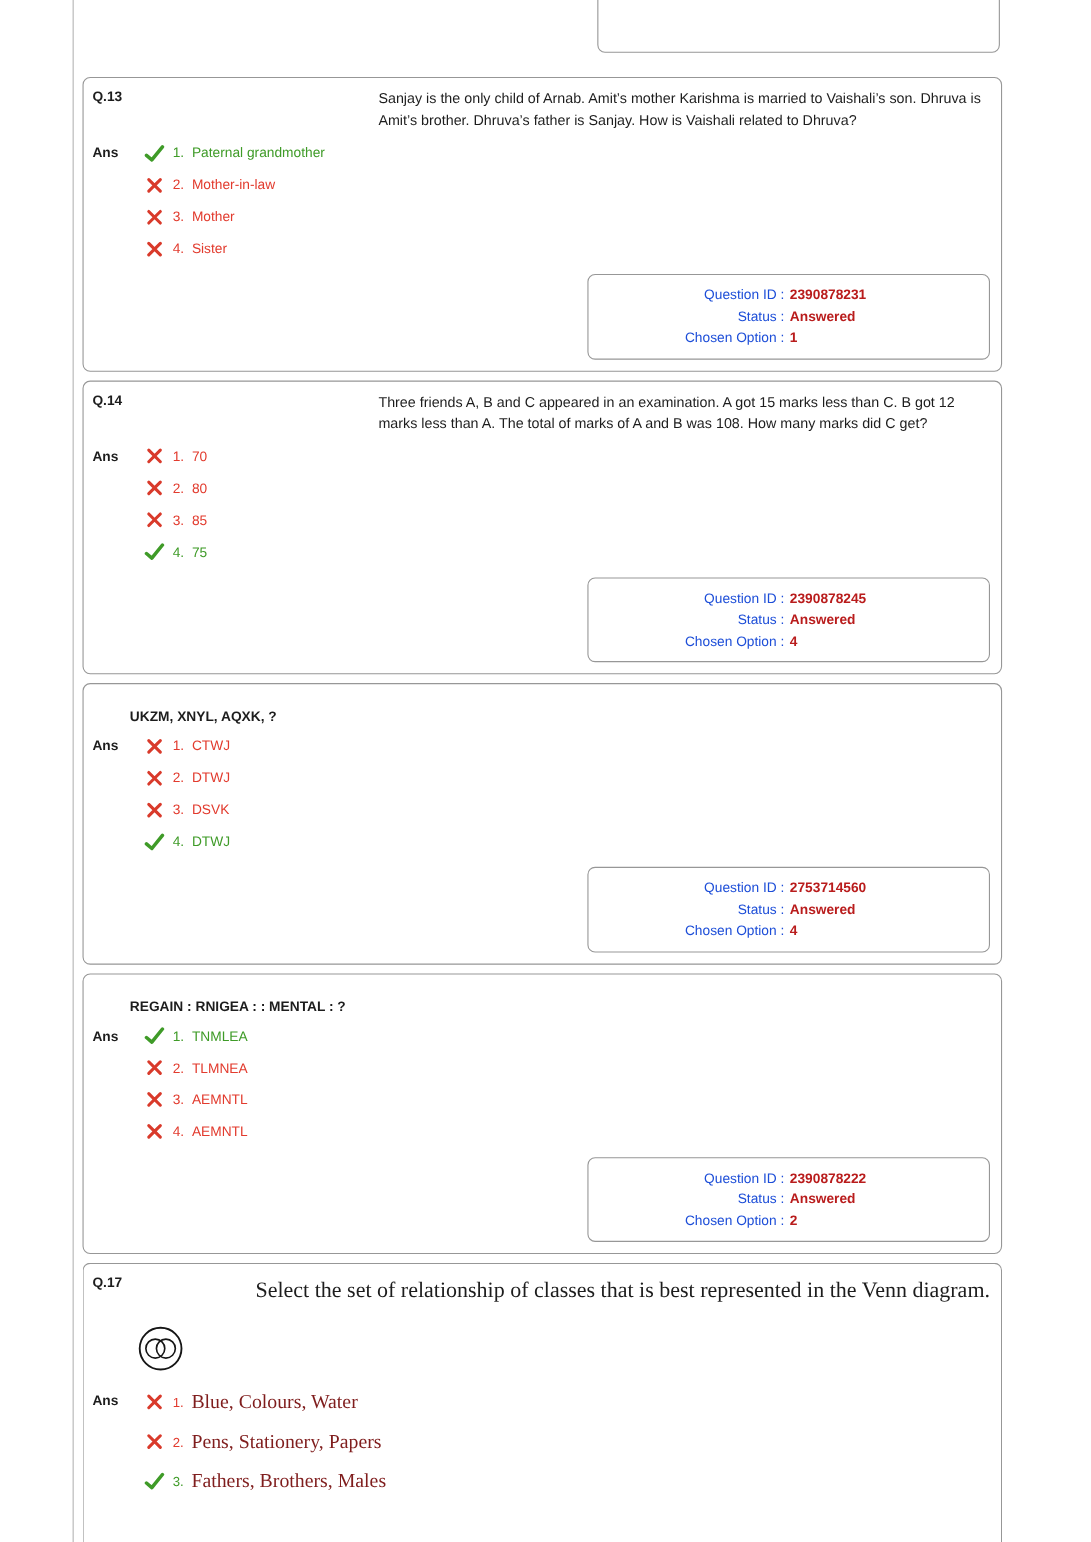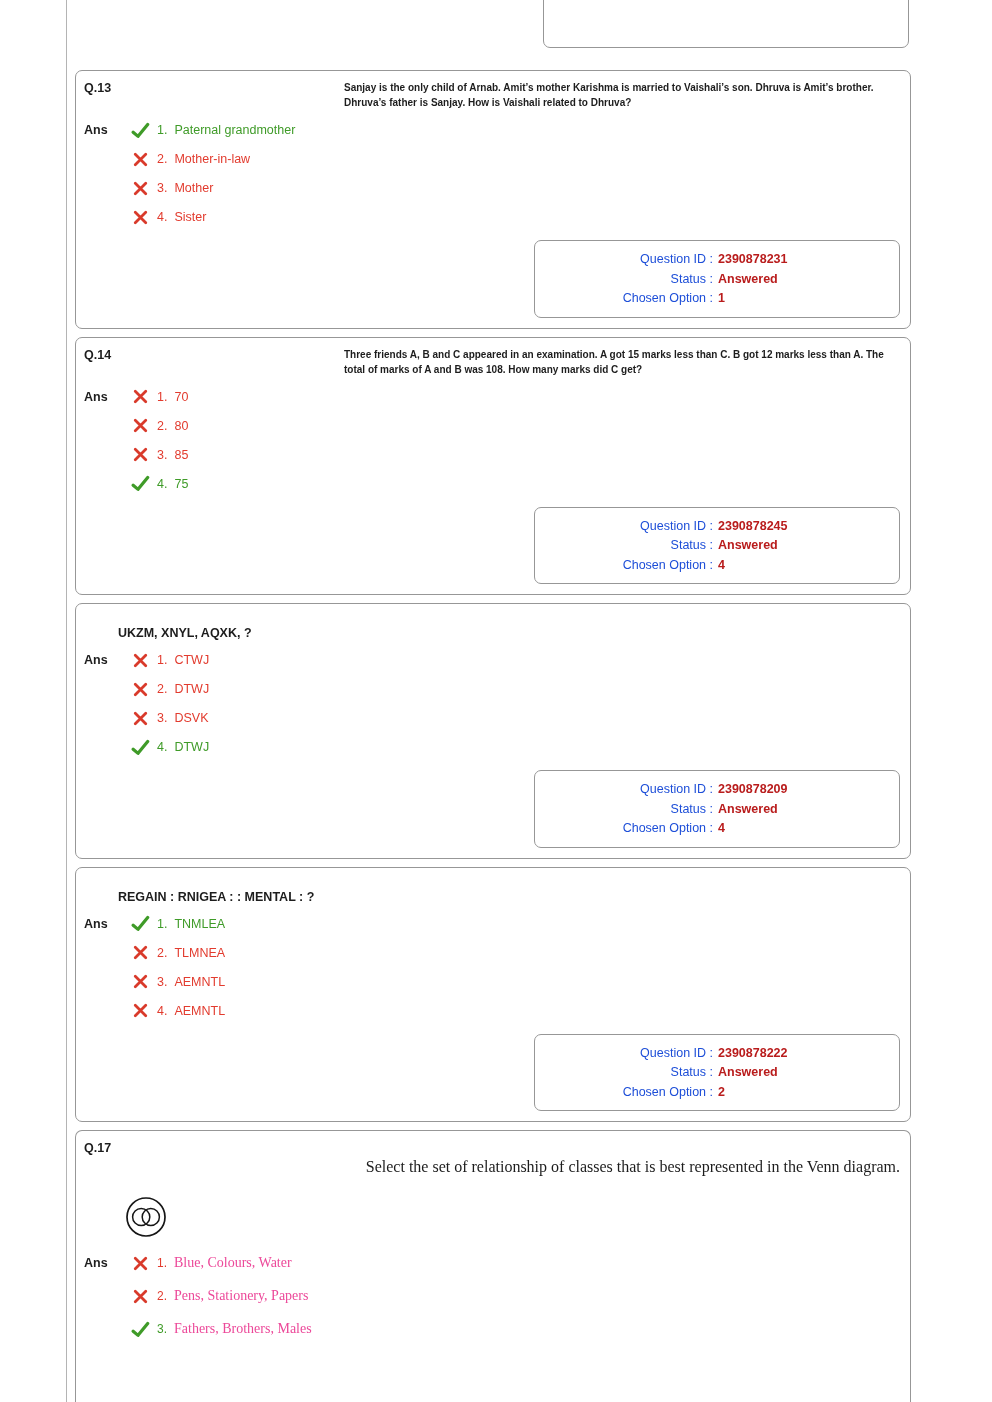--- a/index.html
+++ b/index.html
@@ -14,41 +14,41 @@
     border:1.5px solid #979797; border-radius:7px; background:#fff;
   }
   .content { position:absolute; left:75px; top:70px; width:836px; display:flex; flex-direction:column; gap:8px; }
   .qblock {
     border:1.5px solid #979797; border-radius:7px; background:#fff;
     padding:9px 10px 10px 8px;
   }
   .qblock.cutoff { min-height:290px; border-bottom-color:transparent; border-bottom-left-radius:0; border-bottom-right-radius:0; }
   .qheader { display:flex; align-items:flex-start;justify-content:space-between; }
   .qnum { font-weight:bold; font-size:12.5px; width:34px; flex:none; padding-top:1px; }
-  .qtext { font-weight:bold; font-size:10px; line-height:1.5; max-width:556px; }
+  .qtext { font-weight:normal; font-size:13px; line-height:1.5; max-width:556px; }
   .qsub  { font-weight:bold; font-size:12.5px; margin:13px 0 0 34px; }
   .ansrow { display:flex; margin-top:11px; }
   .anslabel { font-weight:bold; font-size:12.5px; width:47px; flex:none; padding-top:2px; }
   .options { display:flex; flex-direction:column; gap:11px; }
   .option { display:flex; align-items:center; gap:7px; }
   .icon { width:19px; height:18px; flex:none; display:inline-flex; align-items:center; justify-content:center; }
   .icon svg { display:block; }
   .optnum, .opttext { font-size:12.5px; }
   .ok  { color:#3f9b28; }
   .bad { color:#e23b2e; }
   .infobox {
     width:366px; margin-left:auto; margin-top:14px;
     border:1.5px solid #979797; border-radius:7px; padding:9px 0 8px 0;
   }
   .inforow { display:flex; line-height:19.5px; font-size:12.5px; }
   .infolabel { width:178px; text-align:right; flex:none; color:#1d4ed8; }
   .infoval { font-weight:bold; margin-left:5px; color:#b91c1c; }
   
-  .serif .qtext { font-family:"Liberation Serif","DejaVu Serif",serif; font-weight:400; font-size:16px; max-width:720px;margin-top:15px; }
-  .serif .opttext { font-family:"Liberation Serif","DejaVu Serif",serif; color:#ec4899; font-size:14px; }
+  .serif .qtext { font-family:"Liberation Serif","DejaVu Serif",serif; font-weight:400; font-size:20px; max-width:720px; }
+  .serif .opttext { font-family:"Liberation Serif","DejaVu Serif",serif; color:#7f1d1d; font-size:18px; }
   .serif .optnum { font-size:12px; }
   .serif .options { gap:15px; }
   .venn { margin:16px 0 2px 40px; }
 </style>
 </head>
 <body>
 
 <div class="vline"></div>
 <div class="partialbox"></div>
 
@@ -217,21 +217,21 @@
               </svg>
             </span>
           <span class="optnum ok">4.</span>
           <span class="opttext ok">DTWJ</span>
         </div>
       </div>
     </div>
     <div class="infobox">
       <div class="inforow">
           <span class="infolabel">Question ID :</span>
-          <span class="infoval">2390878209</span>
+          <span class="infoval">2753714560</span>
         </div>
       <div class="inforow">
           <span class="infolabel">Status :</span>
           <span class="infoval">Answered</span>
         </div>
       <div class="inforow">
           <span class="infolabel">Chosen Option :</span>
           <span class="infoval">4</span>
         </div>
     </div>

